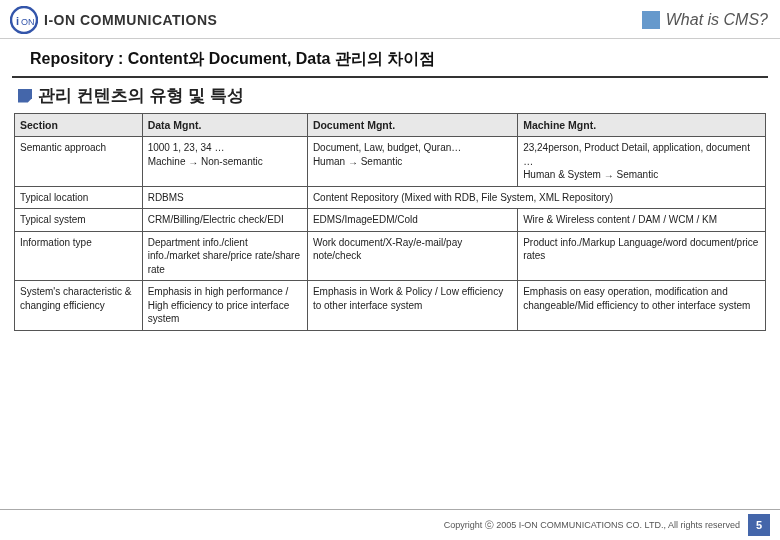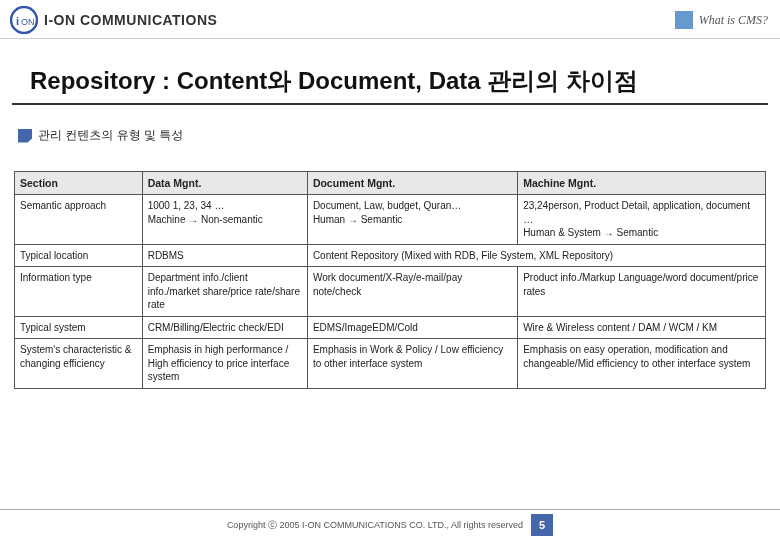--- a/index.html
+++ b/index.html
@@ -29,70 +29,68 @@
       width: 28px;
       height: 28px;
     }
     .logo-text {
       font-size: 14px;
       font-weight: bold;
       color: #333;
       letter-spacing: 0.5px;
     }
     .header-right {
-      font-size: 12px;
+      font-size: 16px;
       color: #555;
       font-style: italic;
-      font-family: Liberation Serif, serif;
     }
     .slide-indicator {
       width: 18px;
       height: 18px;
       background: #6699cc;
       display: inline-block;
       vertical-align: middle;
       margin-right: 6px;
     }
     
     .page-title {
-      font-size: 24px;
+      font-size: 16px;
       font-weight: bold;
       padding: 10px 18px 6px 18px;
       color: #111;
       border-bottom: 2px solid #333;
-      margin: 16px 12px;
+      margin: 0 12px;
     }
     
     .section-header {
       display: flex;
       align-items: center;
       gap: 6px;
       padding: 6px 18px 4px 18px;
-      font-size: 12px;
-      font-weight: normal;
+      font-size: 17px;
+      font-weight: bold;
       color: #222;
     }
     .section-header-icon {
       width: 14px;
       height: 14px;
       background: #4466aa;
       display: inline-block;
       clip-path: polygon(0 0, 100% 0, 100% 70%, 70% 100%, 0 100%);
     }
     
     .main-content {
       padding: 2px 14px 4px 14px;
     }
     
     .data-table {
       width: 100%;
       border-collapse: collapse;
       font-size: 10px;
       table-layout: fixed;
-      margin-top: 21px;
     }
     .data-table th, .data-table td {
       border: 1px solid #555;
       padding: 4px 5px;
       vertical-align: top;
       line-height: 1.35;
     }
     .data-table th {
       background: #e8e8e8;
       font-weight: bold;
@@ -103,21 +101,21 @@
     .col-data { width: 22%; }
     .col-doc { width: 28%; }
     .col-content { width: 33%; }
     
     .footer {
       position: absolute;
       bottom: 0;
       left: 0;
       right: 0;
       display: flex;
-      justify-content: center;
+      justify-content: flex-end;
       align-items: center;
       padding: 4px 10px;
       border-top: 1px solid #aaa;
       background: #fff;
     }
     .footer-text {
       font-size: 9px;
       color: #555;
     }
     .footer-page {
@@ -180,32 +178,32 @@
           <td>1000 1, 23, 34 …<br>Machine → Non-semantic</td>
           <td>Document, Law, budget, Quran…<br>Human → Semantic</td>
           <td>23,24person, Product Detail, application, document …<br>Human &amp; System → Semantic</td>
         </tr>
         <tr>
           <td>Typical location</td>
           <td>RDBMS</td>
           <td colspan="2">Content Repository (Mixed with RDB, File System, XML Repository)</td>
         </tr>
         <tr>
+          <td>Typical system</td>
+          <td>CRM/Billing/Electric check/EDI</td>
+          <td>EDMS/ImageEDM/Cold</td>
+          <td>Wire &amp; Wireless content / DAM / WCM / KM</td>
+        </tr>
+        <tr>
           <td>Information type</td>
           <td>Department info./client info./market share/price rate/share rate</td>
           <td>Work document/X-Ray/e-mail/pay note/check</td>
           <td>Product info./Markup Language/word document/price rates</td>
         </tr>
         <tr>
-          <td>Typical system</td>
-          <td>CRM/Billing/Electric check/EDI</td>
-          <td>EDMS/ImageEDM/Cold</td>
-          <td>Wire &amp; Wireless content / DAM / WCM / KM</td>
-        </tr>
-        <tr>
           <td>System's characteristic &amp; changing efficiency</td>
           <td>Emphasis in high performance / High efficiency to price interface system</td>
           <td>Emphasis in Work &amp; Policy / Low efficiency to other interface system</td>
           <td>Emphasis on easy operation, modification and changeable/Mid efficiency to other interface system</td>
         </tr>
       </tbody>
   </table>
 </div>
 
 <div class="footer">

